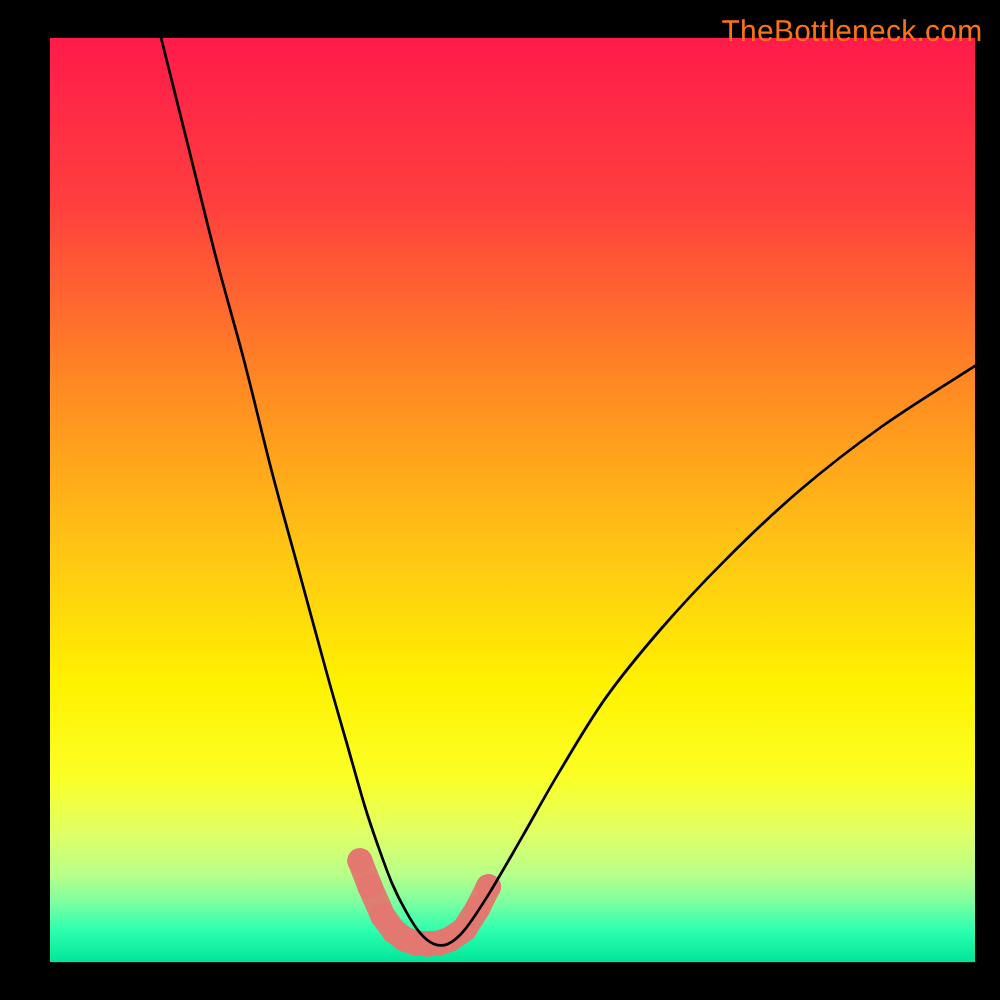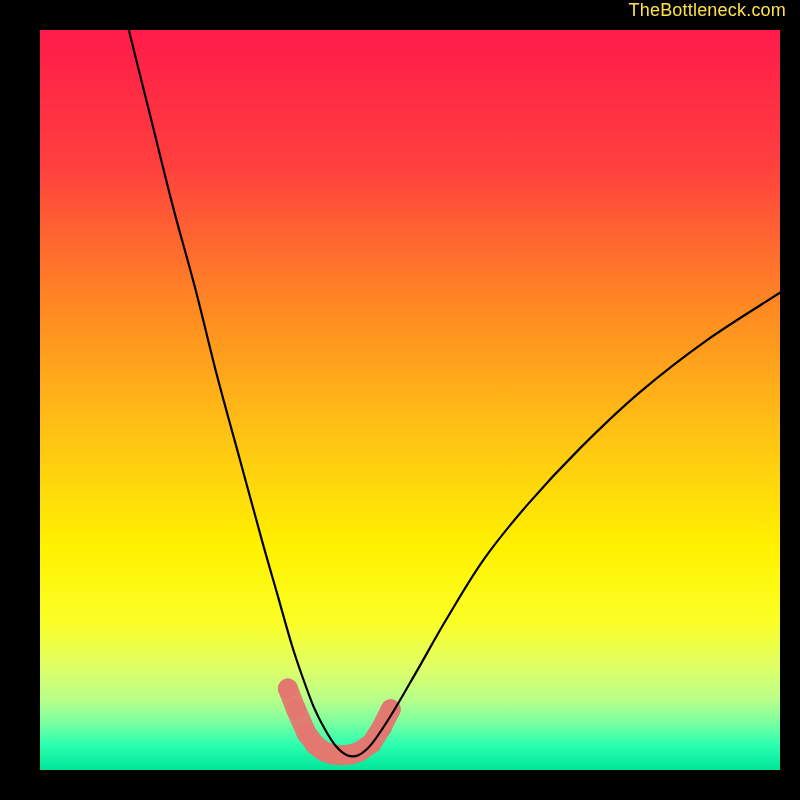--- a/index.html
+++ b/index.html
@@ -24,24 +24,24 @@
     width: 740px;
     height: 740px;
     overflow: hidden;
   }
   .gradient {
     position: absolute;
     left: 0; top: 0; right: 0; bottom: 0;
   }
   .watermark {
     position: absolute;
-    top: 0;
+    top: 12px;
     right: 14px;
-    color: #fde047;
-    font-size: 18px;
+    color: #f97316;
+    font-size: 24px;
     font-weight: 500;
     letter-spacing: 0.2px;
   }
   svg.curve {
     position: absolute;
     left: 0; top: 0;
     width: 740px; height: 740px;
   }
 </style>
 </head>

